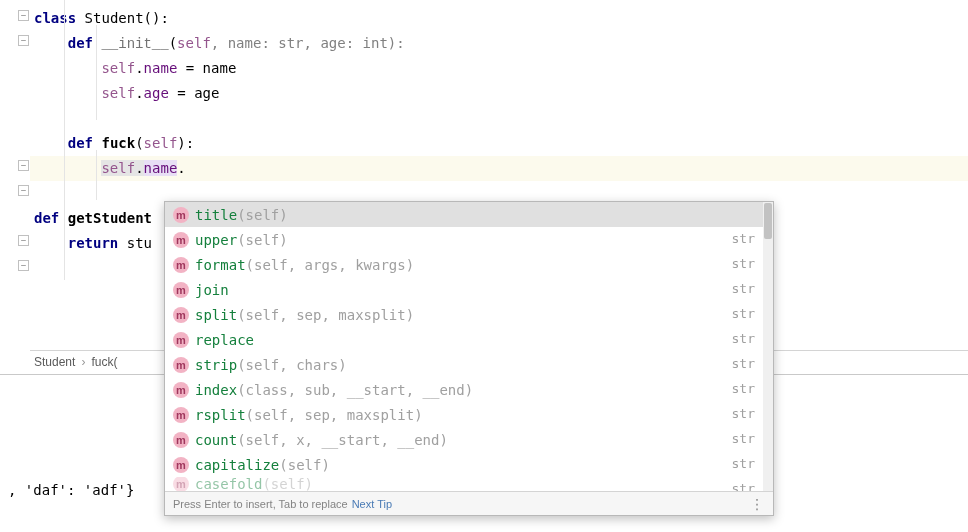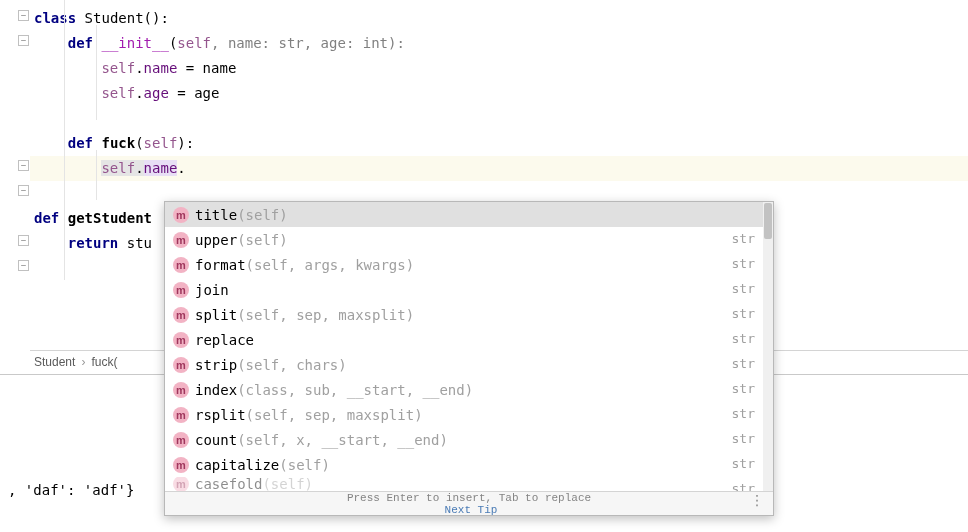--- a/index.html
+++ b/index.html
@@ -55,21 +55,21 @@
   line-height: 25px;
   white-space: pre;
   padding-left: 4px;
 }
 .kw { color: #000080; font-weight: bold; }
 .cls { color: #000000; }
 .fn { color: #000000; font-weight: bold; }
 .self { color: #94558d; }
 .param { color: #808080; }
 .field { color: #660e7a; }
-.magenta { color: #a21caf; }
+.magenta { color: #737373; font-family: Liberation Mono, monospace; }
 .highlight-line {
   background: #fcfaed;
 }
 .current-expr {
   background: #e5e5e5;
 }
 .name-hl {
   background: #e8dff5;
 }
 
@@ -167,21 +167,21 @@
   background: #f2b3c4;
   color: #a0375d;
   font-size: 11px;
   font-weight: bold;
   display: flex;
   align-items: center;
   justify-content: center;
   margin-right: 6px;
   font-family: Arial, sans-serif;
 }
-.ac-name { color: #000000; }
+.ac-name { color: #15803d; }
 .ac-params { color: #a0a0a0; }
 .ac-ret {
   position: absolute;
   right: 18px;
   color: #a0a0a0;
   font-size: 13px;
   margin-top: 48px;
 }
 .ac-item.partial .ac-name,
 .ac-item.partial .ac-params,
@@ -192,26 +192,25 @@
 .ac-item.partial {
   height: 14px;
   overflow: hidden;
 }
 .ac-hint {
   height: 24px;
   border-top: 1px solid #d4d4d4;
   display: flex;
   align-items: center;
   padding: 0 8px;
-  font-family: Liberation Mono, monospace;
+  font-family: Liberation Sans, sans-serif;
   font-size: 11px;
   color: #848484;
   background: #f6f6f6;
   position: relative;
-  flex-direction: column;
 }
 .ac-hint a {
   color: #4a7bb5;
   text-decoration: none;
   margin-left: 4px;
 }
 .ac-more {
   position: absolute;
   right: 8px;
   font-size: 14px;

